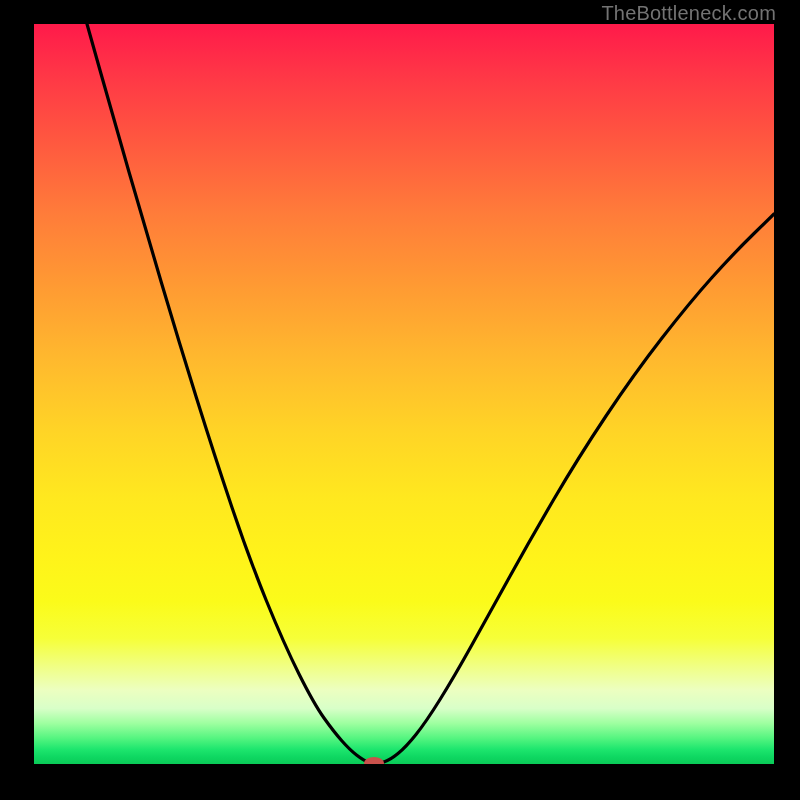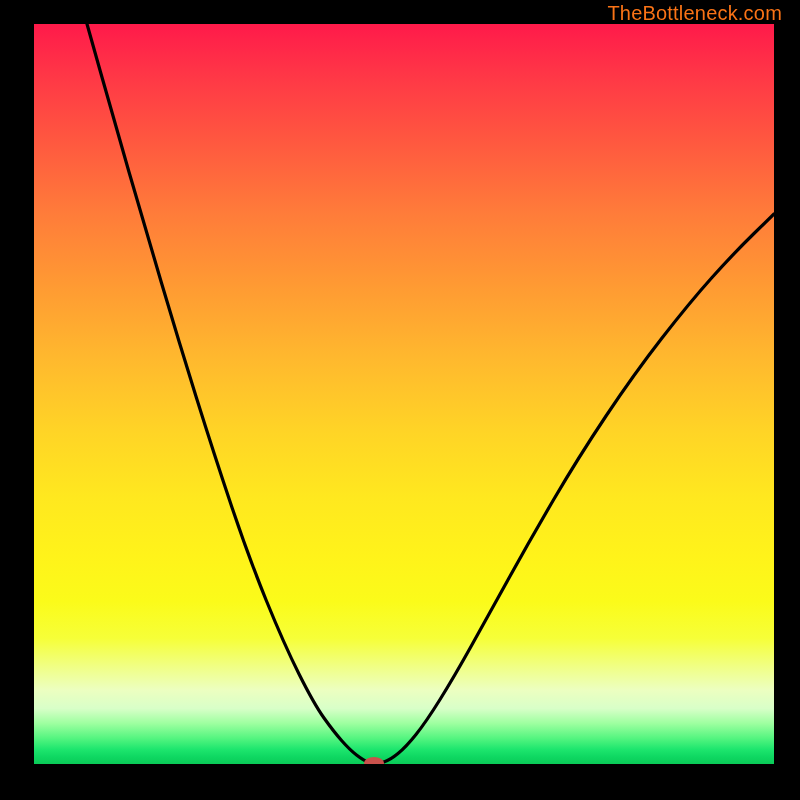--- a/index.html
+++ b/index.html
@@ -51,23 +51,23 @@
     stroke-width: 3.2;
     stroke-linecap: round;
   }
   .marker {
     fill: #c9514b;
     stroke: none;
   }
   .watermark {
     position: absolute;
     top: 2px;
-    right: 18px;
+    right: 24px;
     font-size: 20px;
-    color: #f97316;
+    color: #737373;
     font-weight: 500;
     letter-spacing: 0.2px;
     font-family: Arial, sans-serif;
   }
 </style>
 </head>
 <body>
 
 <div class="chart-area">
   <svg class="curve-svg" viewBox="0 0 740 740" preserveAspectRatio="none">

